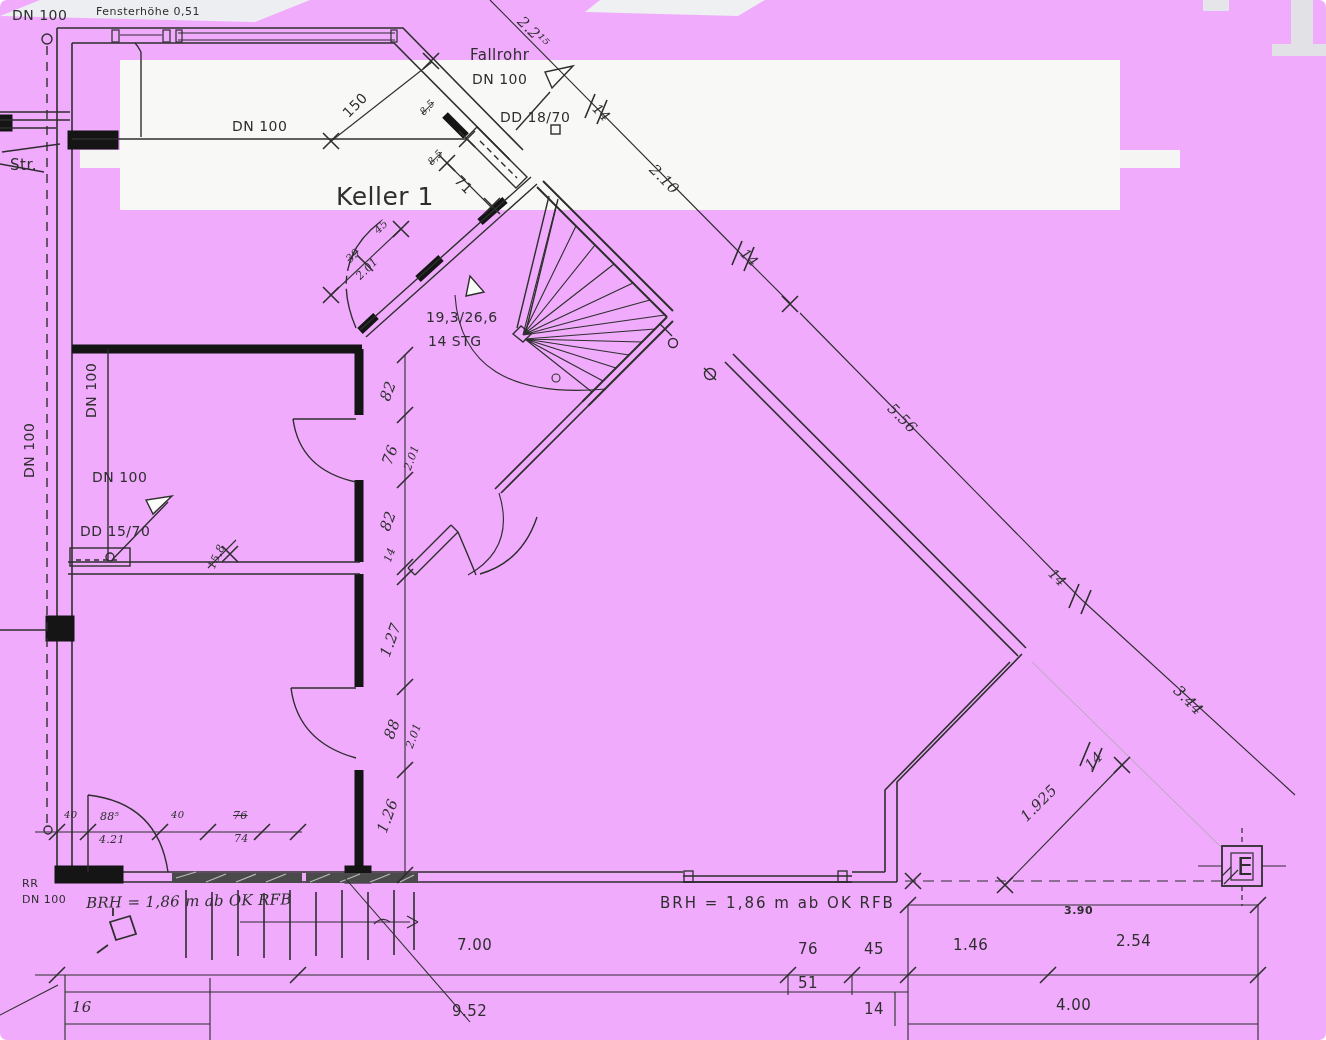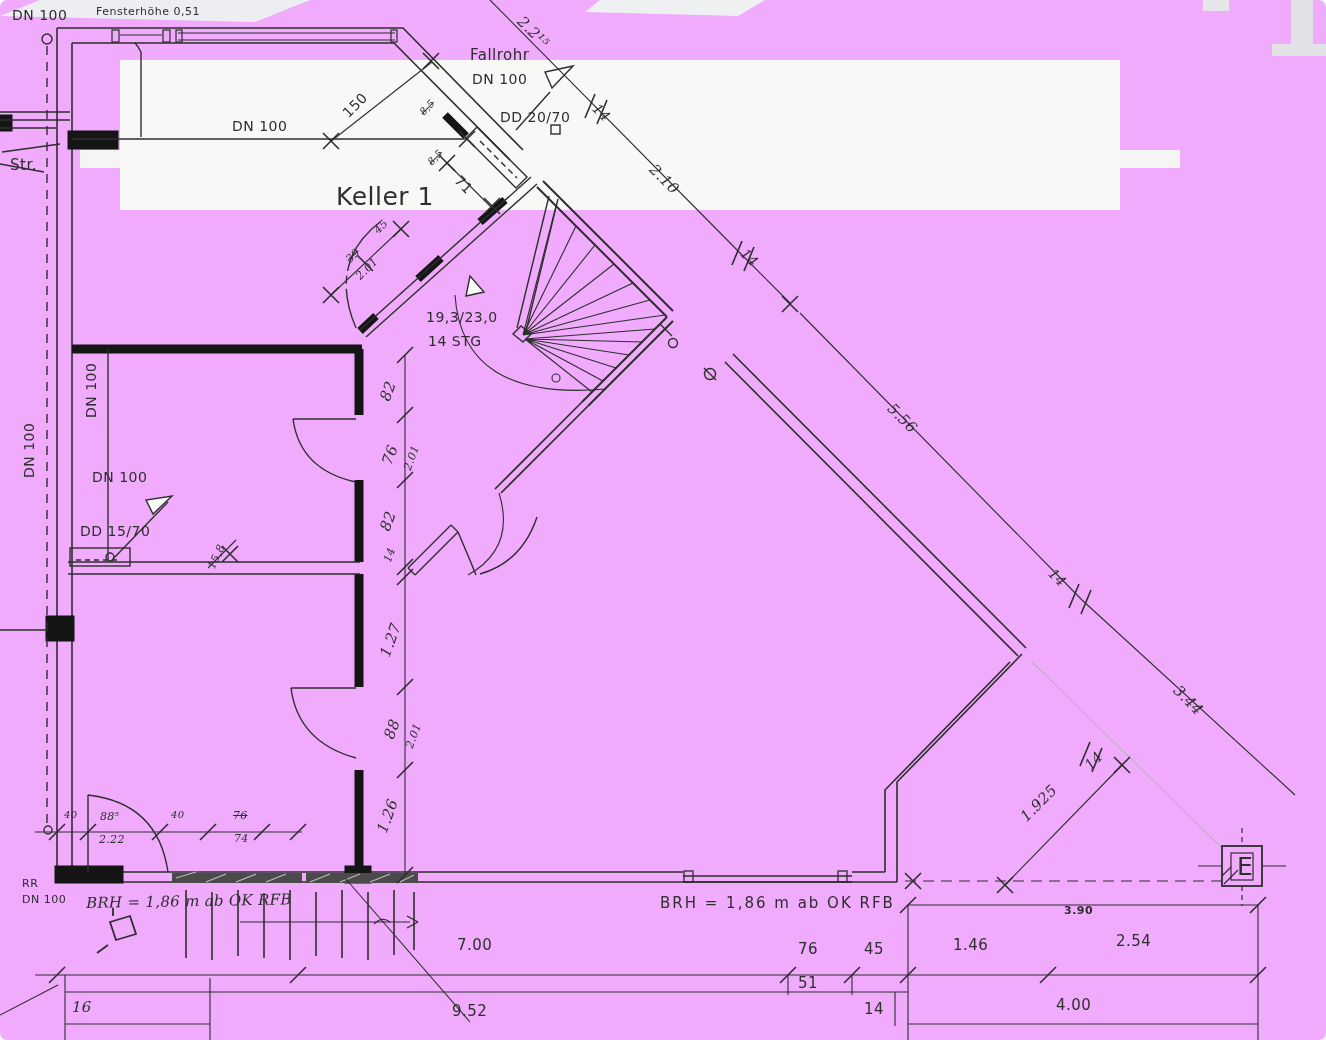--- a/index.html
+++ b/index.html
@@ -197,23 +197,23 @@
     <path d="M108,945 L97,953 M113,916 V908"></path>
   </g>
 </svg>
 
 <div class="lbl" style="left:12px;top:8px;">DN 100</div>
 <div class="lbl sm" style="left:96px;top:6px;">Fensterhöhe 0,51</div>
 <div class="lbl md" style="left:10px;top:158px;">Str.</div>
 <div class="lbl" style="left:232px;top:119px;">DN 100</div>
 <div class="lbl md" style="left:470px;top:48px;">Fallrohr</div>
 <div class="lbl" style="left:472px;top:72px;">DN 100</div>
-<div class="lbl" style="left:500px;top:110px;">DD 20/70</div>
+<div class="lbl" style="left:500px;top:110px;">DD 18/70</div>
 <div class="lbl lg" style="left:336px;top:184px;">Keller 1</div>
-<div class="lbl" style="left:426px;top:310px;">19,3/23,0</div>
+<div class="lbl" style="left:426px;top:310px;">19,3/26,6</div>
 <div class="lbl" style="left:428px;top:334px;">14 STG</div>
 <div class="lbl rm90" style="left:22px;top:478px;">DN 100</div>
 <div class="lbl rm90" style="left:84px;top:418px;">DN 100</div>
 <div class="lbl" style="left:92px;top:470px;">DN 100</div>
 <div class="lbl" style="left:80px;top:524px;">DD 15/70</div>
 <div class="lbl sm" style="left:22px;top:878px;text-align:center;">RR</div>
 <div class="lbl sm" style="left:22px;top:894px;">DN 100</div>
 <div class="lbl md hw" style="left:86px;top:896px;transform:rotate(-1deg);">BRH = 1,86 m ab OK RFB</div>
 <div class="lbl md spread" style="left:660px;top:896px;">BRH = 1,86 m ab OK RFB</div>
 <div class="lbl lg" style="left:1237px;top:854px;">E</div>
@@ -242,21 +242,21 @@
 <div class="lbl sm hw rm70" style="left:402px;top:468px;">2.01</div>
 <div class="lbl md hw rm70" style="left:378px;top:528px;">82</div>
 <div class="lbl sm hw rm70" style="left:382px;top:560px;">14</div>
 <div class="lbl md hw rm70" style="left:378px;top:654px;">1.27</div>
 <div class="lbl md hw rm70" style="left:382px;top:736px;">88</div>
 <div class="lbl sm hw rm70" style="left:404px;top:746px;">2.01</div>
 <div class="lbl md hw rm70" style="left:375px;top:830px;">1.26</div>
 
 <div class="lbl xs hw" style="left:64px;top:810px;">40</div>
 <div class="lbl sm hw" style="left:100px;top:811px;">88⁵</div>
-<div class="lbl sm hw" style="left:99px;top:834px;">2.22</div>
+<div class="lbl sm hw" style="left:99px;top:834px;">4.21</div>
 <div class="lbl xs hw" style="left:171px;top:810px;">40</div>
 <div class="lbl sm hw strike" style="left:233px;top:810px;">76</div>
 <div class="lbl sm hw" style="left:234px;top:833px;">74</div>
 
 <div class="lbl md" style="left:445px;top:938px;margin-left:12px;">7.00</div>
 <div class="lbl md" style="left:798px;top:942px;">76</div>
 <div class="lbl md" style="left:864px;top:942px;">45</div>
 <div class="lbl md" style="left:953px;top:938px;">1.46</div>
 <div class="lbl md" style="left:1116px;top:934px;">2.54</div>
 <div class="lbl sm" style="left:1064px;top:905px;font-weight:bold;">3.90</div>

